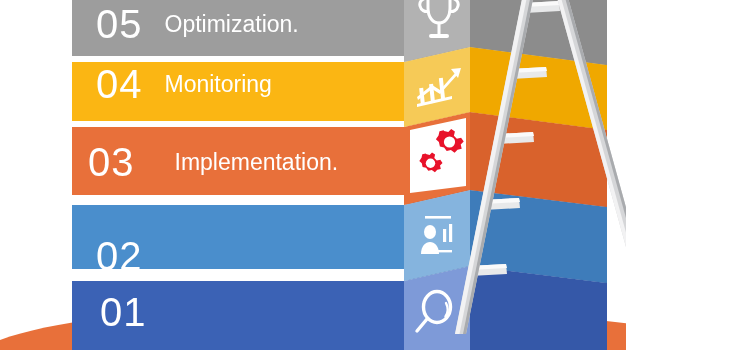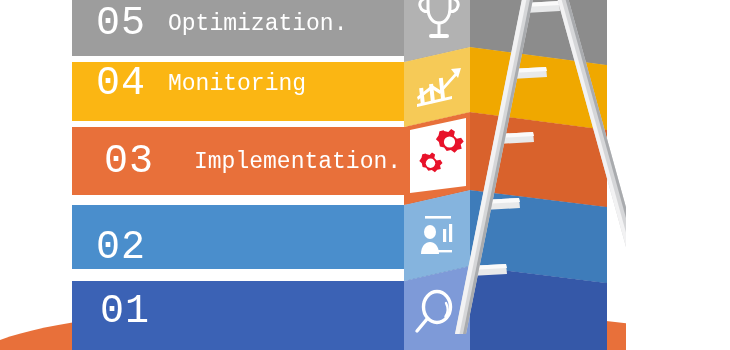--- a/index.html
+++ b/index.html
@@ -6,21 +6,21 @@
     margin: 0;
     padding: 0;
     background: #ffffff;
   }
   #stage {
     position: relative;
     width: 626px;
     height: 350px;
     overflow: hidden;
     background: #ffffff;
-    font-family: Liberation Mono, monospace;
+    font-family: Liberation Sans, sans-serif;
   }
   #art {
     position: absolute;
     left: 0;
     top: 0;
     width: 730px;
     height: 350px;
   }
   
   .step-text {
@@ -39,22 +39,22 @@
   }
   .step-label {
     font-size: 23px;
     font-weight: 400;
     line-height: 1;
     margin-left: 22px;
   }
   
   .t05 { left: 96px;  top: 4px;   }
   .t04 { left: 96px;  top: 64px;  }
-  .t03 { left: 104px;  top: 142px; }
-  .t02 { left: 96px;  top: 228px; }
+  .t03 { left: 88px;  top: 142px; }
+  .t02 { left: 96px;  top: 236px; }
   .t01 { left: 100px;  top: 292px; }
   .t03 .step-label { margin-left: 40px; }
 </style>
 </head>
 <body>
 
 <div id="stage">
 
   <svg id="art" viewBox="0 0 730 350" width="730" height="350" xmlns="http://www.w3.org/2000/svg">
 

